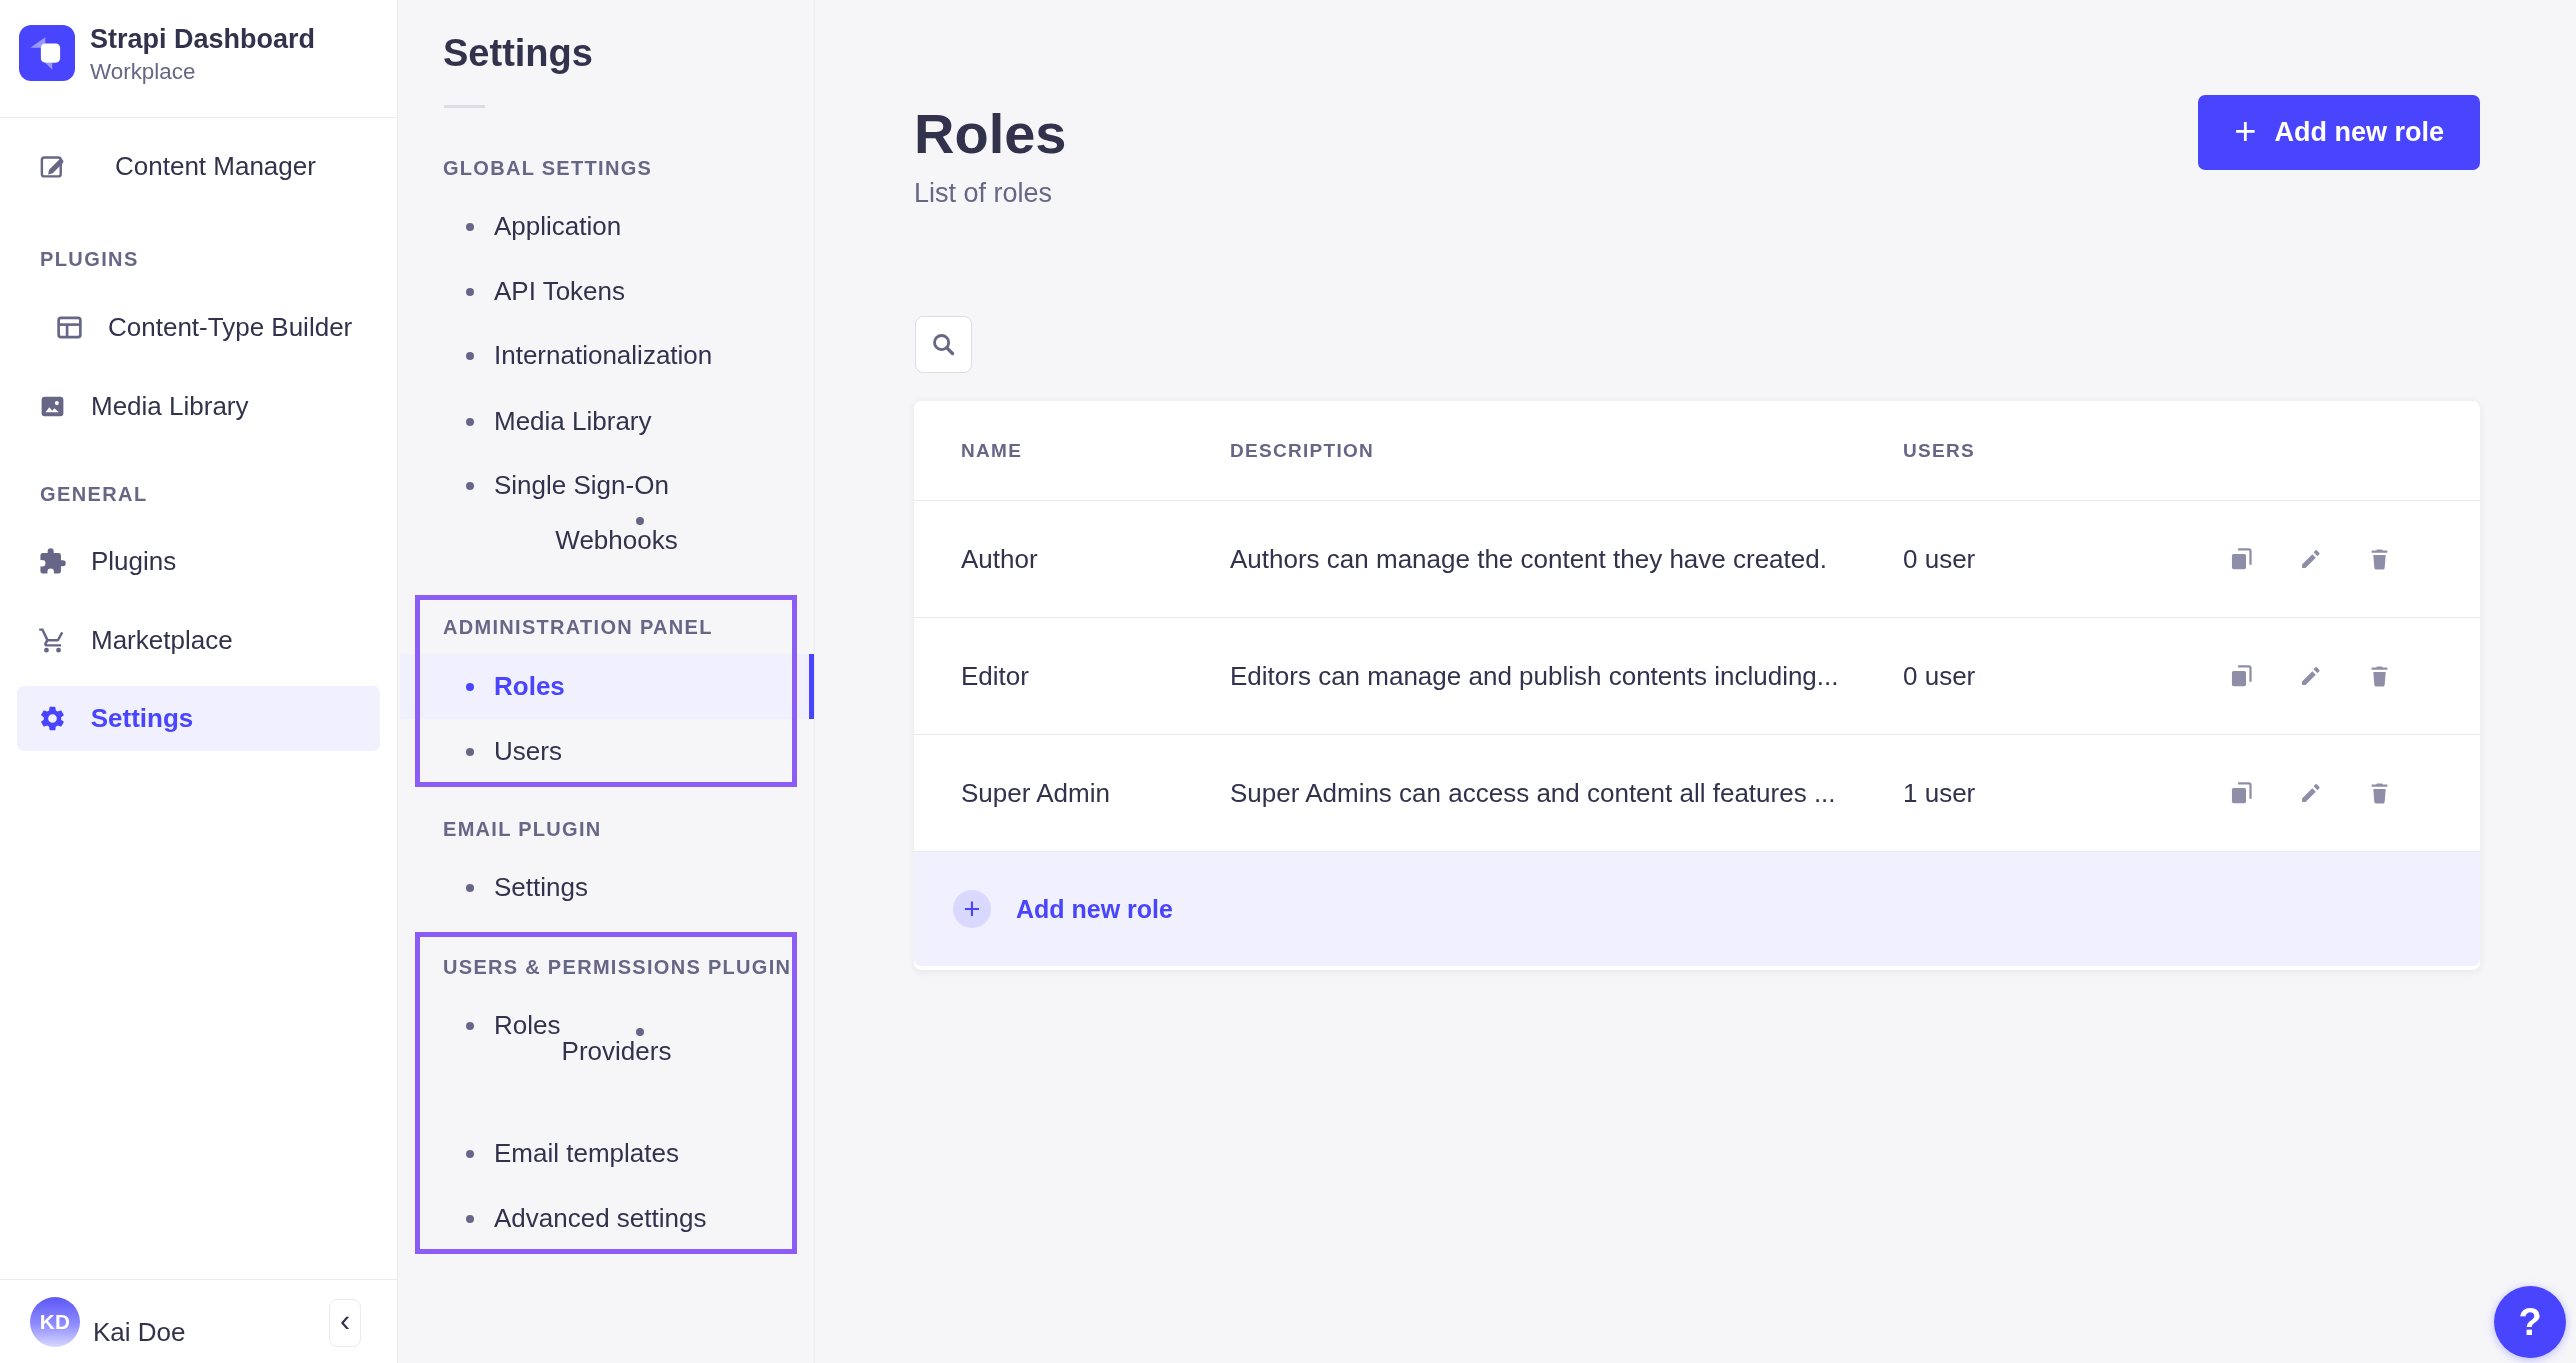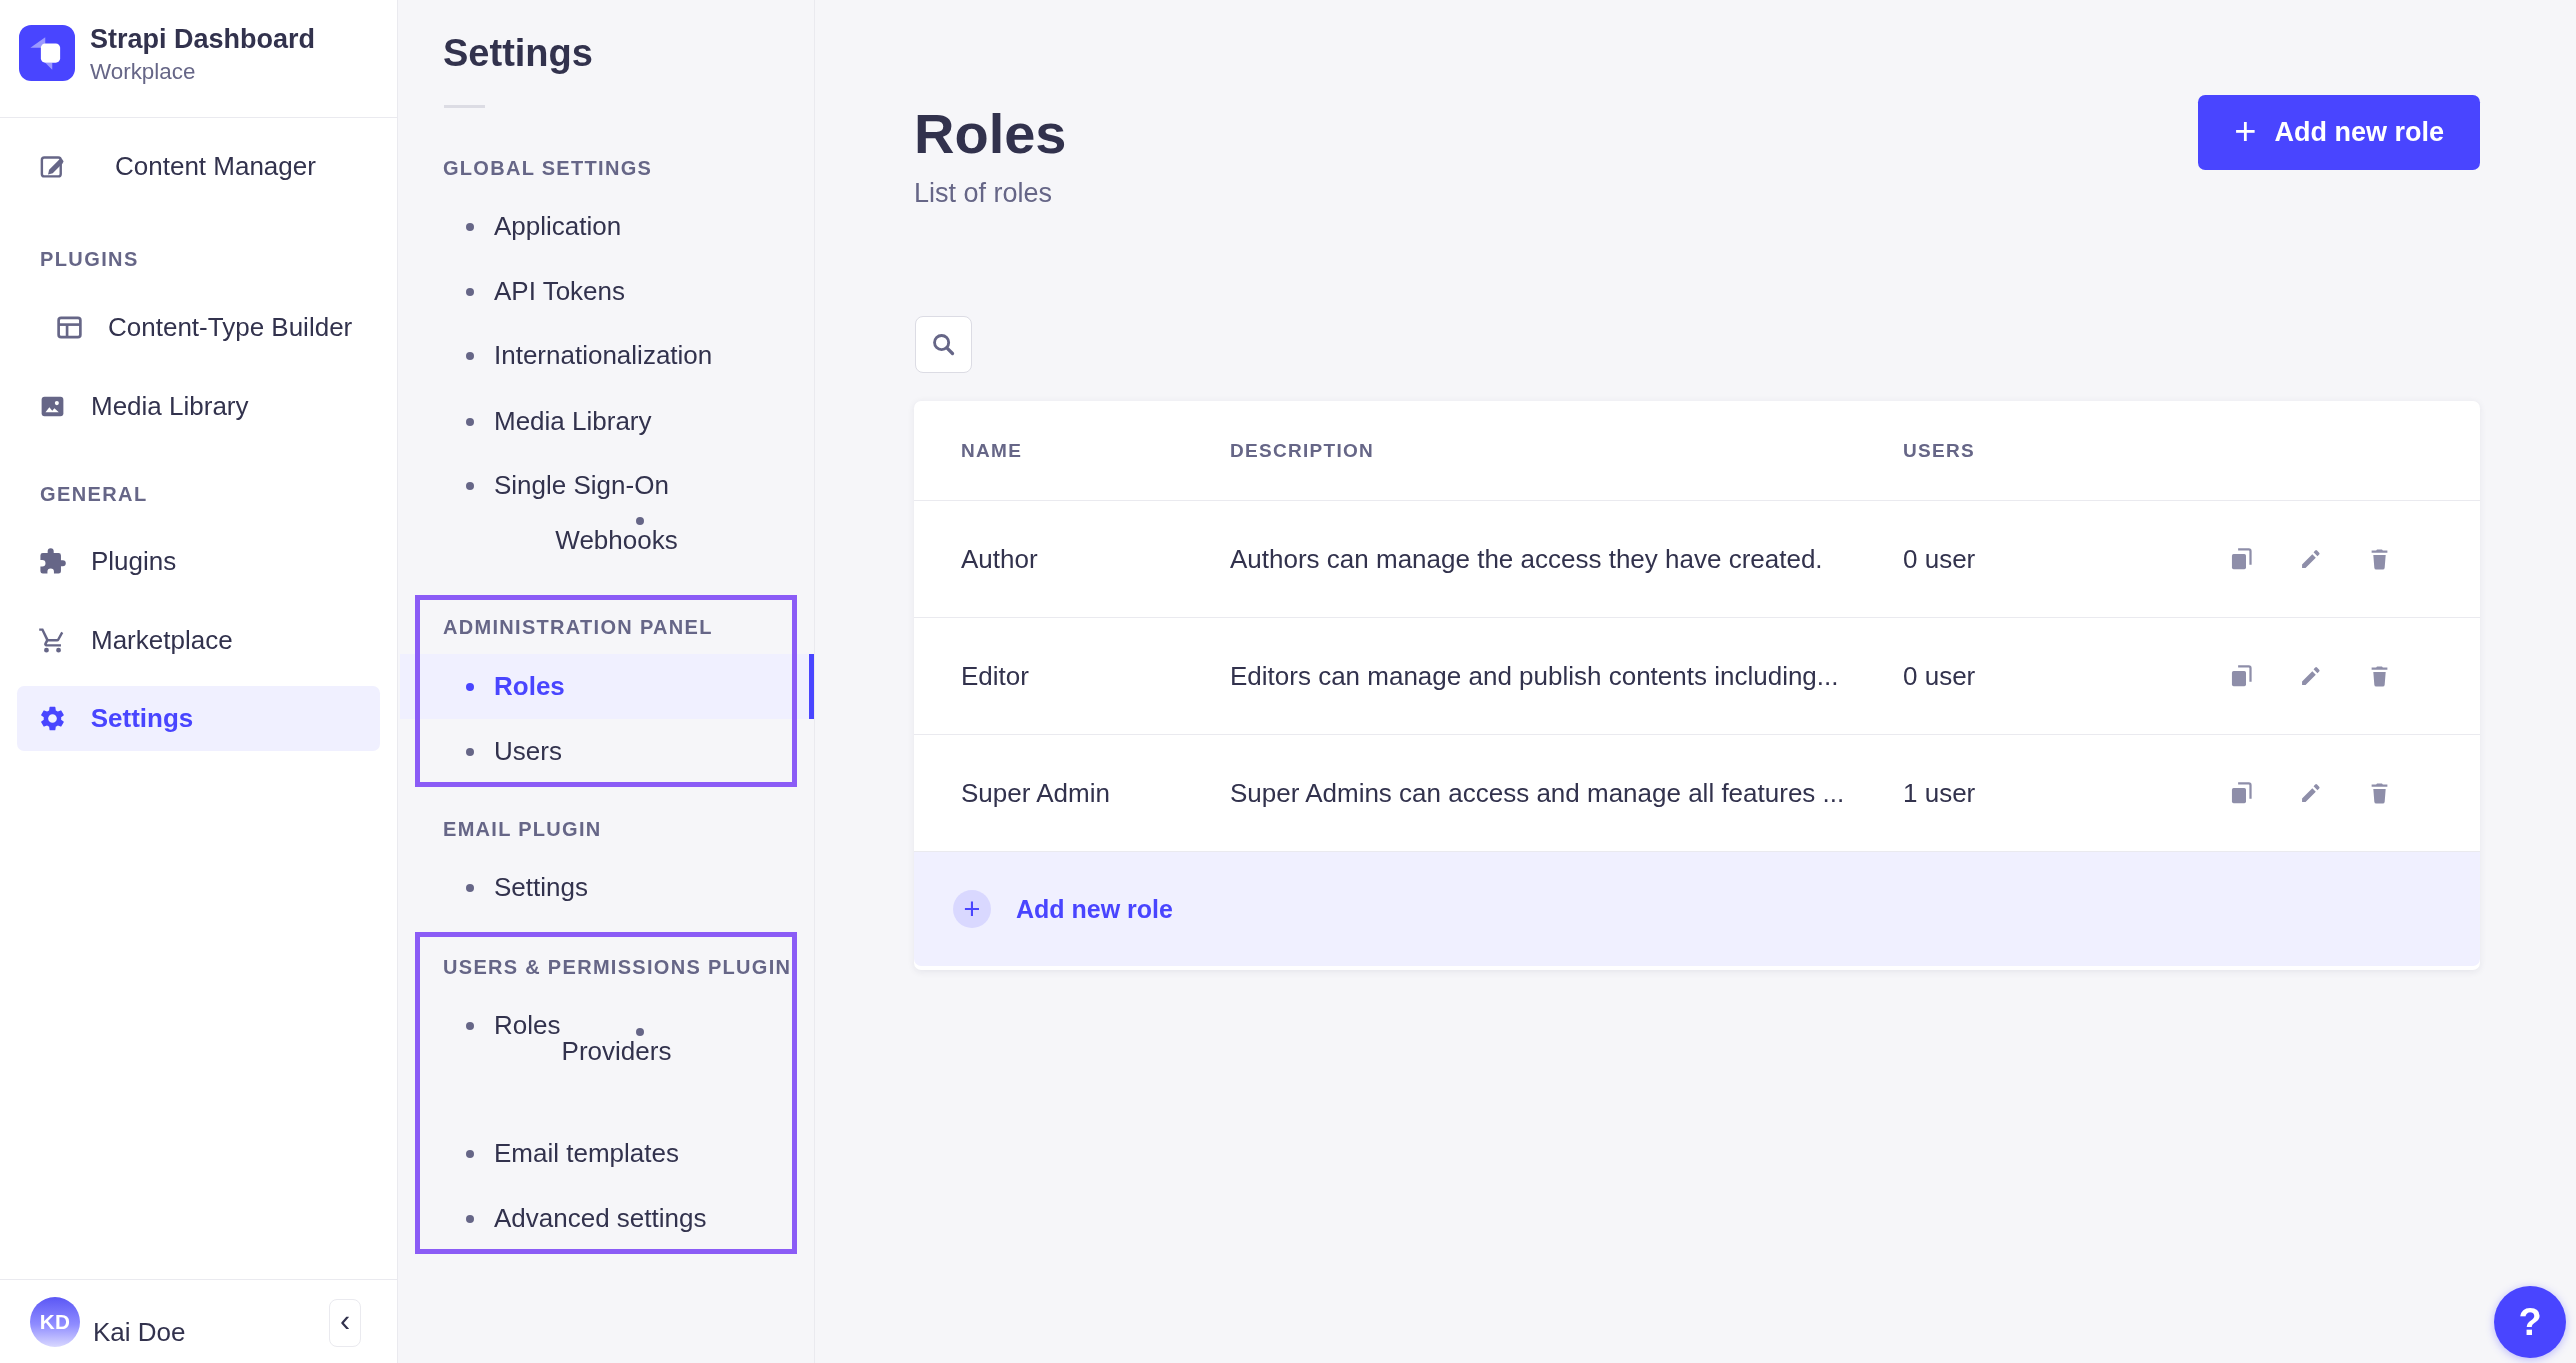--- a/index.html
+++ b/index.html
@@ -298,21 +298,21 @@
 
   <section class="table-card">
     <div class="t-head">
       <span class="h-name">NAME</span>
       <span class="h-desc">DESCRIPTION</span>
       <span class="h-users">USERS</span>
     </div>
 
     <div class="t-row">
       <span class="c-name">Author</span>
-      <span class="c-desc">Authors can manage the access they have created.</span>
+      <span class="c-desc">Authors can manage the content they have created.</span>
       <span class="c-users">0 user</span>
       <div class="c-actions">
         <button class="action-btn">
           <svg width="27" height="27" viewBox="0 0 24 24">
               <path d="M9 3.5h9.5a1.5 1.5 0 011.5 1.5v12" fill="none" stroke="#8E8EA9" stroke-width="2"></path>
               <rect x="3.5" y="7.5" width="12.5" height="13.5" rx="1.5" fill="#8E8EA9"></rect>
             </svg>
         </button>
         <button class="action-btn">
           <svg width="27" height="27" viewBox="0 0 24 24">
@@ -346,21 +346,21 @@
         <button class="action-btn">
           <svg width="27" height="27" viewBox="0 0 24 24">
               <path fill="#8E8EA9" d="M6.5 8.5h11l-.9 11.2a1.8 1.8 0 01-1.8 1.7H9.2a1.8 1.8 0 01-1.8-1.7L6.5 8.5zM15 4.5h4v2H5v-2h4l.8-1h4.4l.8 1z"></path>
             </svg>
         </button>
       </div>
     </div>
 
     <div class="t-row">
       <span class="c-name">Super Admin</span>
-      <span class="c-desc">Super Admins can access and manage all features ...</span>
+      <span class="c-desc">Super Admins can access and content all features ...</span>
       <span class="c-users">1 user</span>
       <div class="c-actions">
         <button class="action-btn">
           <svg width="27" height="27" viewBox="0 0 24 24">
               <path d="M9 3.5h9.5a1.5 1.5 0 011.5 1.5v12" fill="none" stroke="#8E8EA9" stroke-width="2"></path>
               <rect x="3.5" y="7.5" width="12.5" height="13.5" rx="1.5" fill="#8E8EA9"></rect>
             </svg>
         </button>
         <button class="action-btn">
           <svg width="27" height="27" viewBox="0 0 24 24">

